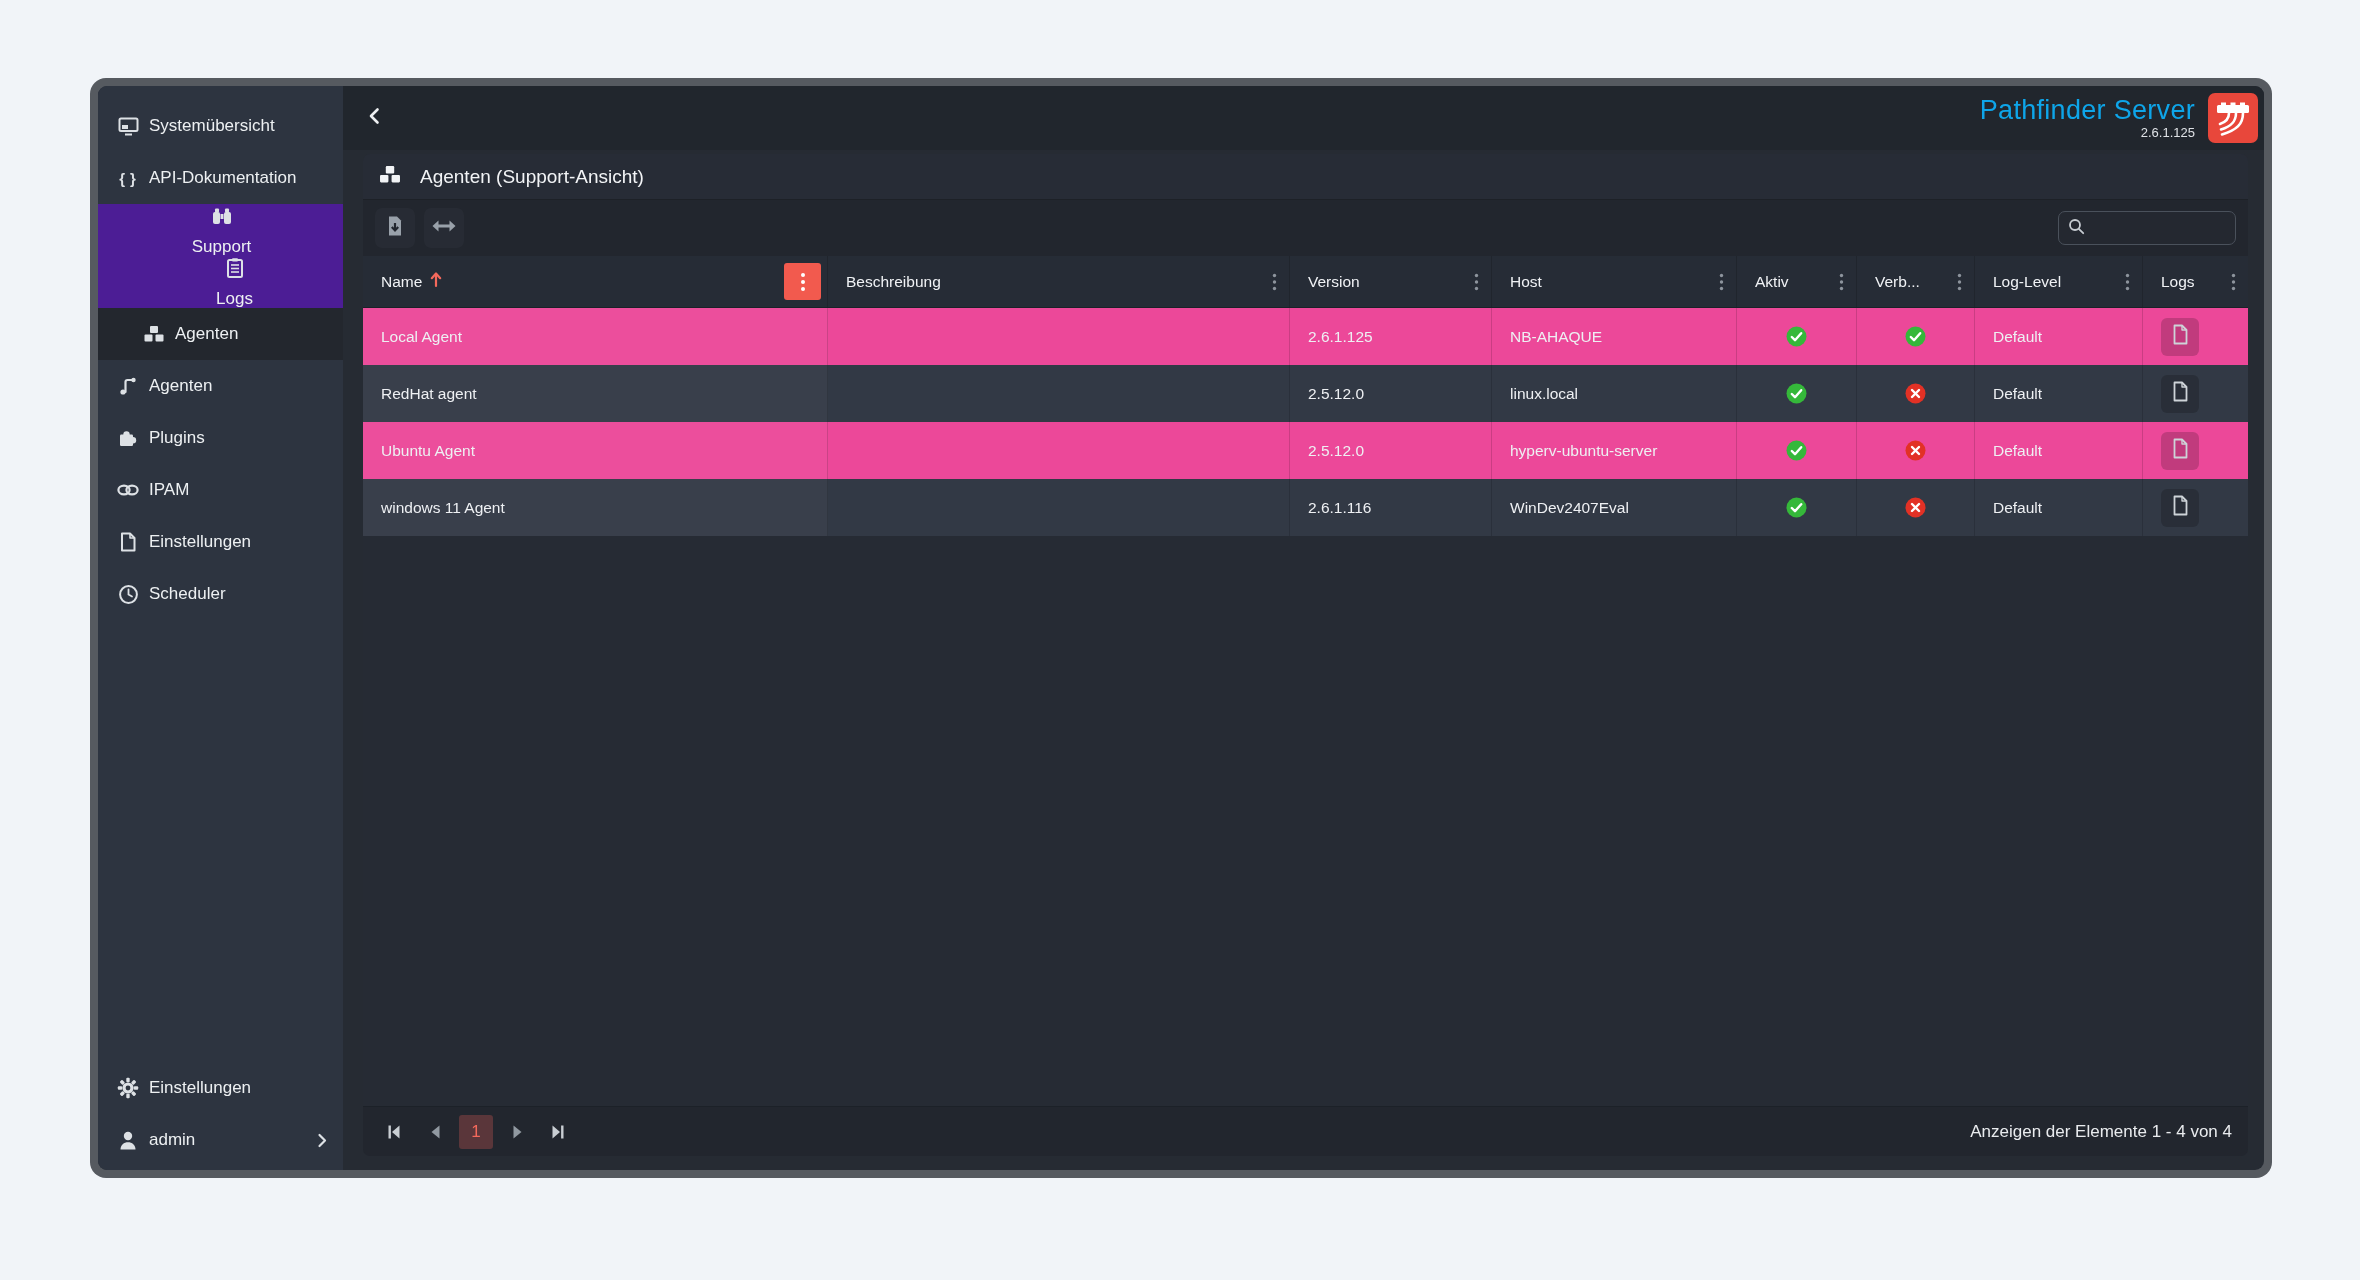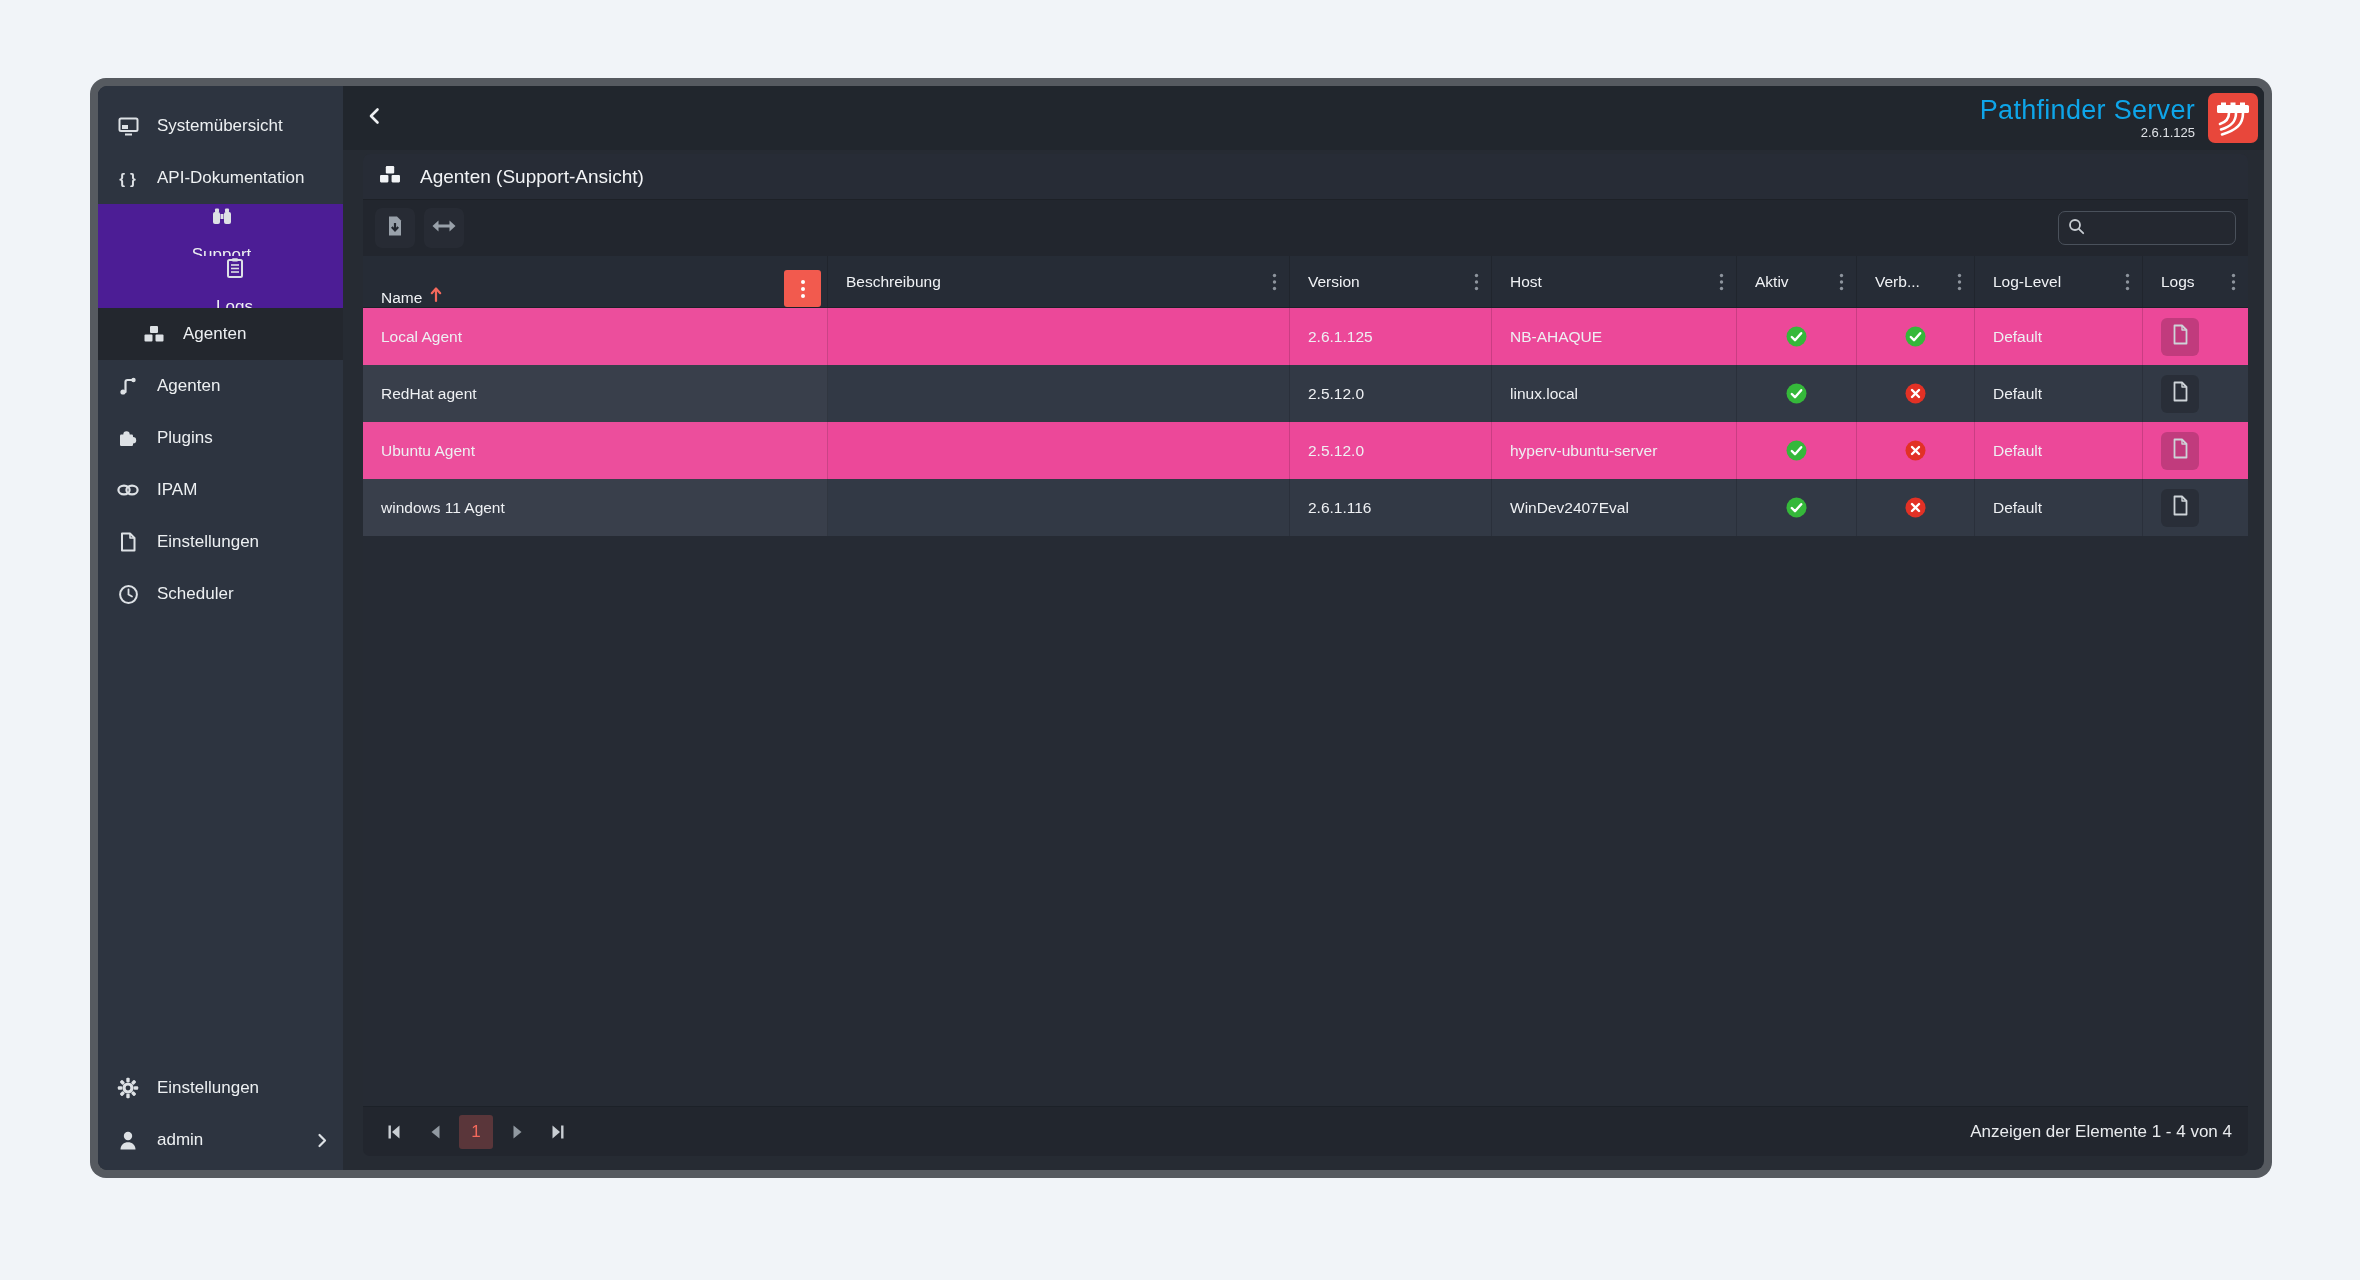--- a/index.html
+++ b/index.html
@@ -11,21 +11,21 @@
   }
   .window {
     position:absolute; left:90px; top:78px; width:2182px; height:1100px;
     background:#565a60; border-radius:16px; padding:8px; display:flex;
   }
   .win-inner { flex:1; display:flex; background:#262b33; border-radius:9px; overflow:hidden; min-width:0; }
 
   
   .sidebar { width:245px; flex:0 0 245px; background:#2d3440; display:flex; flex-direction:column; padding-top:14px; }
   .nav-item {
-    height:52px; flex:0 0 52px; display:flex; align-items:center; gap:17px;
+    height:52px; flex:0 0 52px; display:flex; align-items:center; gap:9px;
     padding:0 16px 0 18px; color:#edf0f2; font-size:17px; cursor:pointer; white-space:nowrap;
   }
   .nav-item .ico { width:24px; flex:0 0 24px; display:flex; align-items:center; justify-content:center; }
   .nav-item.band { background:#4c1d95;flex-direction:column; }
   .nav-item.selected { background:#23272e; }
   .nav-item.sub { padding-left:44px; }
   .nav-item .trail { margin-left:auto; display:flex; align-items:center; }
   .sidebar .spacer { flex:1 1 auto; }
   .braces { font-size:15px; font-weight:bold; color:#dde1e5; letter-spacing:1px; }
 
@@ -67,21 +67,21 @@
     display:flex; align-items:center; justify-content:center; cursor:pointer; flex:0 0 37px;
   }
   .col-name{ width:465px; flex:0 0 465px; }
   .col-beschreibung{ width:462px; flex:0 0 462px; }
   .col-version{ width:202px; flex:0 0 202px;text-align:right; }
   .col-host{ width:245px; flex:0 0 245px; }
   .col-aktiv{ width:120px; flex:0 0 120px; }
   .col-verb{ width:118px; flex:0 0 118px; }
   .col-loglevel{ width:168px; flex:0 0 168px; }
   .col-logs{ flex:1 1 auto; min-width:0; }
-  .th.col-name { padding-right:6px;align-items:flex-end; }
+  .th.col-name { padding-right:6px; }
 
   .row { height:57px; flex:0 0 57px; display:flex; }
   .row.odd  { background:#ec4899; }
   .row.even { background:#323945; }
   .cell {
     display:flex; align-items:center; padding:0 10px 0 18px; color:#eef0f3; font-size:15.5px;
     border-right:1px solid rgba(0,0,0,0.14); overflow:hidden; white-space:nowrap;
   }
   .cell:last-child { border-right:none; }
   .cell.namecell { background:rgba(255,255,255,0.035); }

